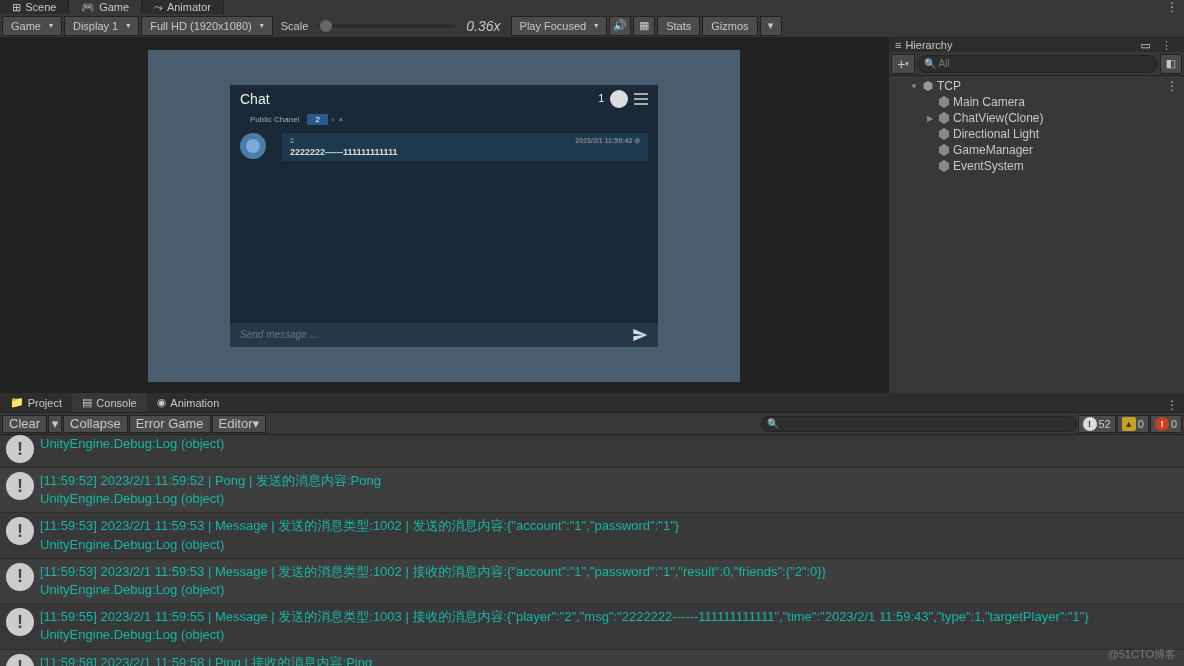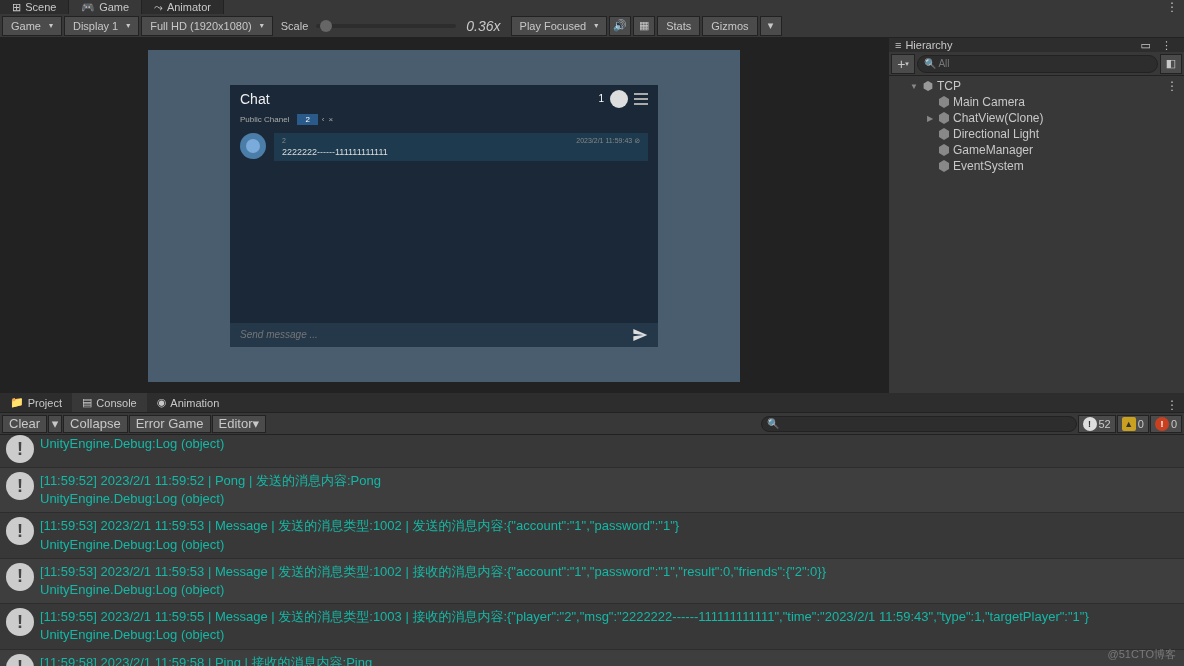--- a/index.html
+++ b/index.html
@@ -27,26 +27,26 @@
 .main-area { display: flex; height: 355px; }
 .game-view { flex: 1; background: #222; display: flex; align-items: center; justify-content: center; position: relative; }
 .game-inner { width: 592px; height: 332px; background: #4a5d6e; display: flex; align-items: center; justify-content: center; }
 .chat-window { width: 428px; height: 262px; background: #1a2838; display: flex; flex-direction: column; }
 .chat-header { height: 28px; display: flex; align-items: center; padding: 0 10px; }
 .chat-title { font-size: 14px; color: #eee; flex: 1; }
 .chat-user-num { font-size: 10px; color: #fff; margin-right: 6px; }
 .avatar-small { width: 18px; height: 18px; background: #ddd; border-radius: 50%; margin-right: 6px; }
 .list-icon { width: 14px; height: 12px; display: flex; flex-direction: column; justify-content: space-between; }
 .list-icon span { height: 2px; background: #aaa; display: block; }
-.chat-tabs { height: 14px; display: flex; align-items: center; padding: 0 6px; gap: 4px; }
+.chat-tabs { height: 14px; display: flex; align-items: center; padding: 0 16px; gap: 4px; }
 .chat-tab { font-size: 8px; color: #aaa; padding: 1px 4px; }
 .chat-tab-num { background: #2a5a8a; color: #fff; padding: 1px 8px; font-size: 8px; position: relative; }
 .chat-tab-close { color: #aaa; font-size: 8px; }
 .chat-body { flex: 1; padding: 6px 10px; }
-.msg-row { display: flex; gap: 8px; }
+.msg-row { display: flex; gap: 16px; font-weight: bold; }
 .msg-avatar { width: 26px; height: 26px; background: #4a7da8; border-radius: 50%; flex-shrink: 0; display: flex; align-items: center; justify-content: center; }
 .msg-avatar::after { content: ""; width: 14px; height: 14px; background: #7aabda; border-radius: 50%; }
 .msg-bubble { flex: 1; background: #1d3a4f; padding: 4px 8px; position: relative; }
 .msg-meta { display: flex; justify-content: space-between; font-size: 7px; color: #888; margin-bottom: 2px; }
 .msg-text { font-size: 9px; color: #ddd; }
 .chat-input-row { height: 24px; background: #24384a; display: flex; align-items: center; padding: 0 10px; }
 .chat-input { flex: 1; background: transparent; border: none; color: #888; font-style: italic; font-size: 10px; outline: none; }
 .send-icon { width: 16px; height: 16px; }
 
 

